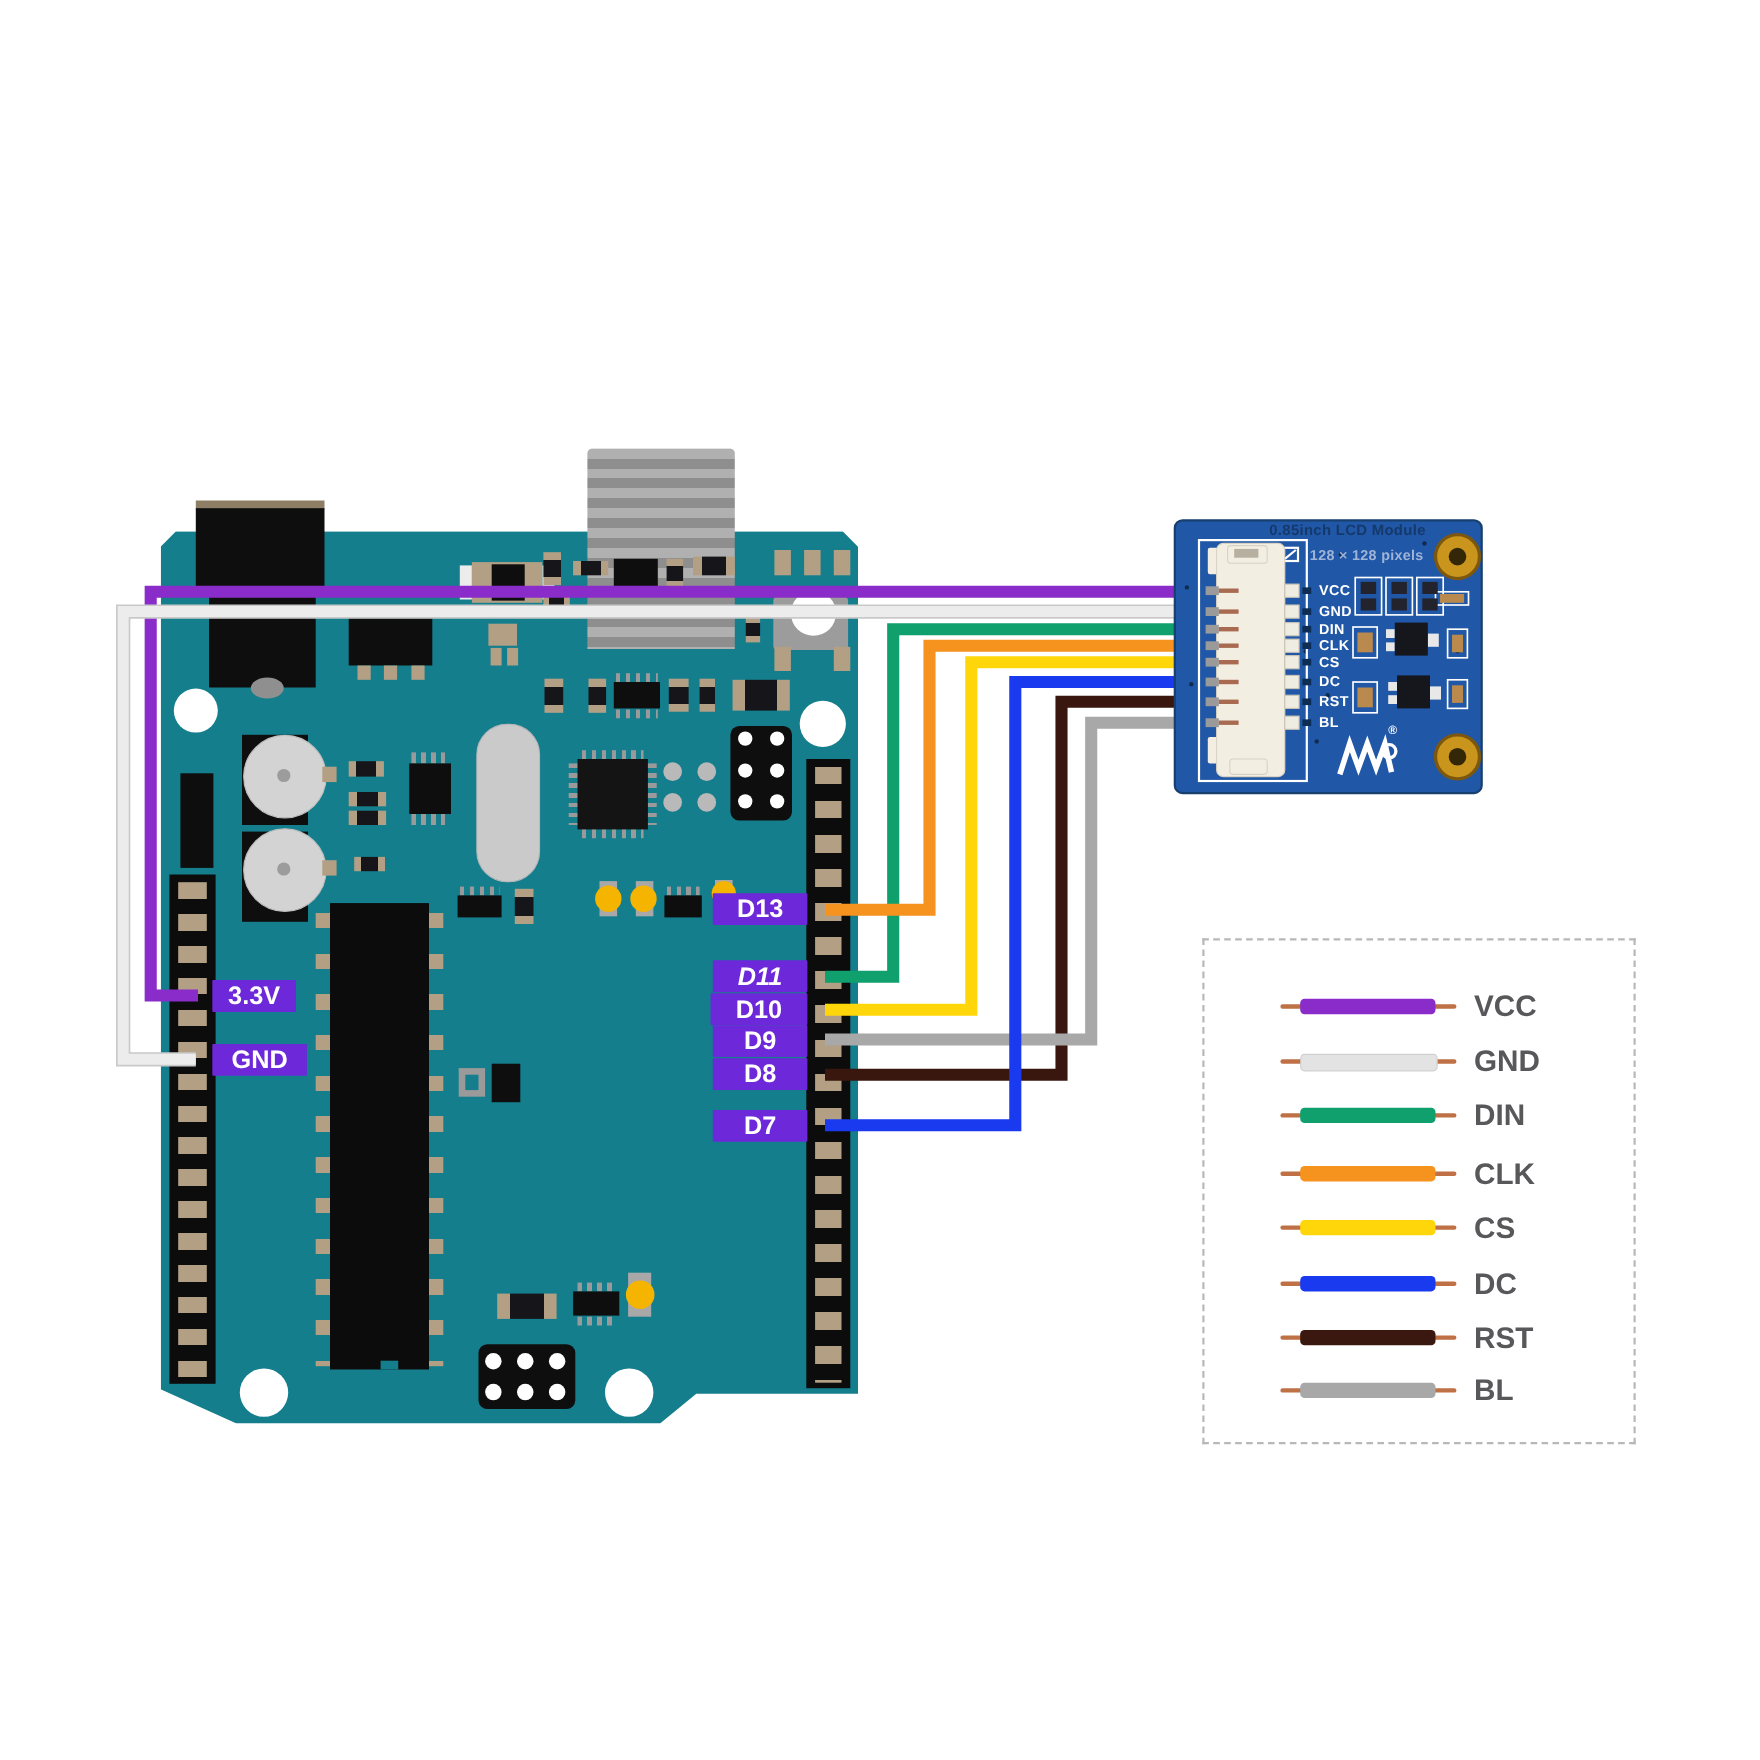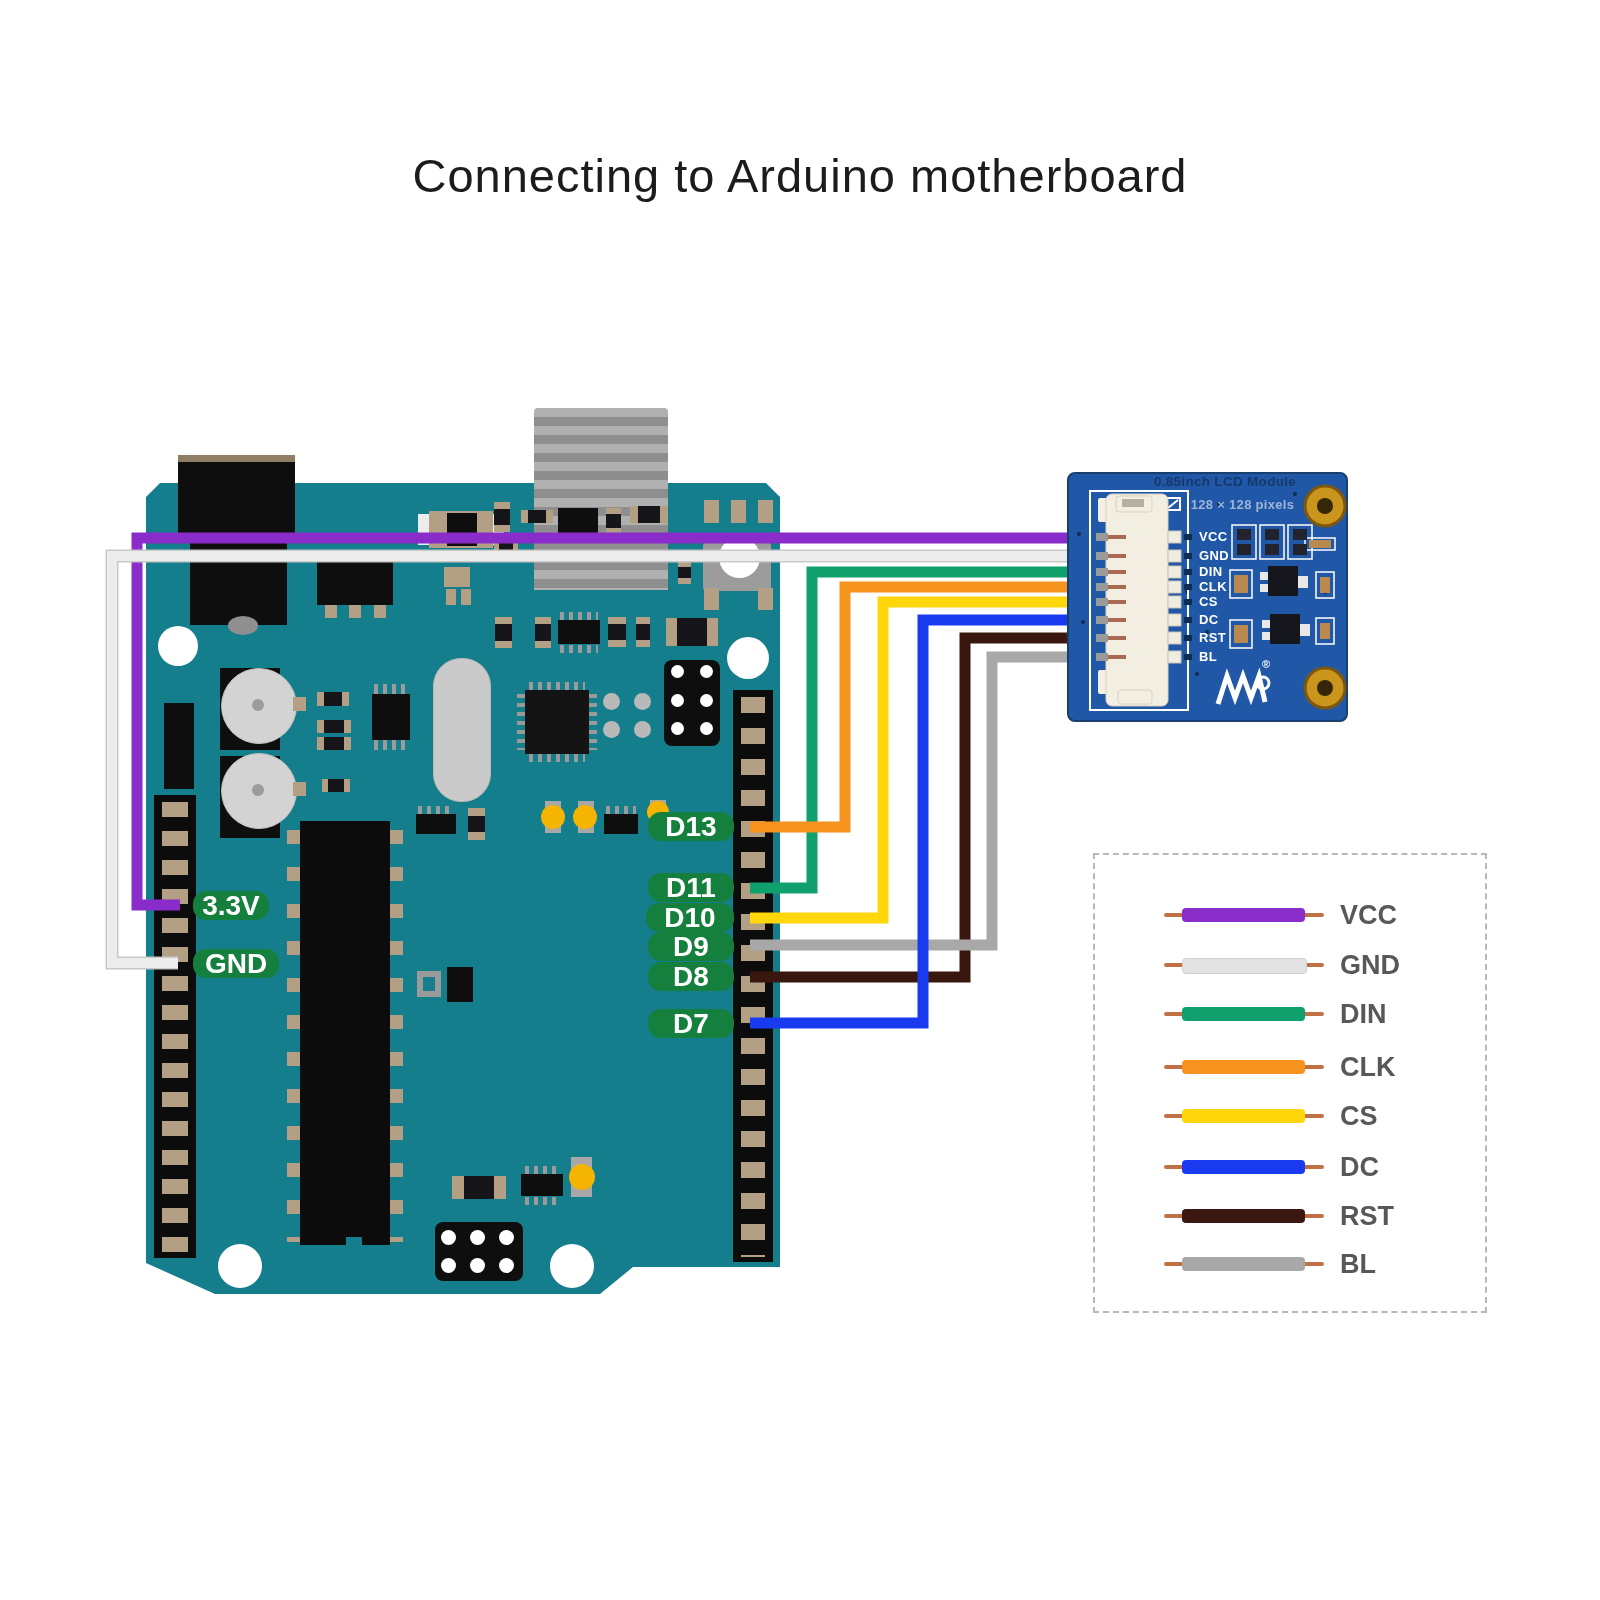--- a/index.html
+++ b/index.html
@@ -16,22 +16,22 @@
   .hole{background:#fff;border-radius:50%;}
   .smd-h{background:linear-gradient(90deg,#b3a084 0 22%,#16161a 22% 78%,#b3a084 78% 100%);}
   .smd-v{background:linear-gradient(180deg,#b3a084 0 24%,#16161a 24% 76%,#b3a084 76% 100%);}
   .pinstripe-v{background:repeating-linear-gradient(180deg,#b3a084 0 16px,transparent 16px 31px);}
   .pinstripe-v2{background:repeating-linear-gradient(180deg,#b3a084 0 15px,transparent 15px 29px);}
   .dippins{background:repeating-linear-gradient(180deg,#b3a084 0 14px,transparent 14px 37px);}
   .graypins-h{background:repeating-linear-gradient(90deg,#9a9a9a 0 4px,transparent 4px 9px);}
   .graypins-v{background:repeating-linear-gradient(180deg,#9a9a9a 0 4px,transparent 4px 9px);}
   .usb{background:repeating-linear-gradient(180deg,#b0b0b0 0 9px,#8e8e8e 9px 18px);border-radius:4px 4px 0 0;}
   .dot{border-radius:50%;}
-  .pin-label{position:absolute;background:#15803d;border-radius:13px;color:#fff;font-weight:bold;
-             font-size:28px;text-align:center;line-height:29px;height:29px;}
+  .pin-label{position:absolute;background:#6d28d9;border-radius:1px;color:#fff;font-weight:bold;
+             font-size:23px;text-align:center;line-height:29px;height:29px;}
   
   .lcd-board{position:absolute;left:1067px;top:472px;width:281px;height:250px;background:#2057a7;
              border:2px solid #17406f;border-radius:8px;box-sizing:border-box;}
   .lcd-title{position:absolute;left:1100px;top:474px;width:250px;text-align:center;
              font-size:13.5px;font-weight:bold;color:#16396b;letter-spacing:.3px;}
   .lcd-sub{position:absolute;left:1150px;top:497px;width:185px;text-align:center;
            font-size:13px;font-weight:bold;color:#9fb4d7;letter-spacing:.3px;}
   .lcd-pin{position:absolute;color:#fff;font-size:13px;font-weight:bold;letter-spacing:.4px;}
   .reg{position:absolute;color:#fff;font-size:11px;font-weight:bold;}
   
@@ -40,21 +40,20 @@
   .leg-copper{position:absolute;height:4px;width:160px;left:69px;background:#bf7044;border-radius:2px;}
   .leg-bar{position:absolute;height:14px;width:123px;left:87px;border-radius:4px;}
   .leg-label{position:absolute;left:245px;font-size:27px;font-weight:700;color:#58585b;line-height:32px;}
   svg{position:absolute;left:0;top:0;}
 </style>
 </head>
 <body>
 
 <div id="canvas">
 
-  <div class="title">Connecting to Arduino motherboard</div>
 
   <div class="board"></div>
 
   <div>
 
     <div class="abs" style="left:178px;top:455px;width:117px;height:8px;background:#8f7e66;"></div>
     <div class="abs blk" style="left:178px;top:462px;width:117px;height:75px;"></div>
     <div class="abs blk" style="left:190px;top:503px;width:97px;height:122px;"></div>
     <div class="abs" style="left:228px;top:616px;width:30px;height:19px;background:#8f8f8f;border-radius:50%;"></div>
 
@@ -191,21 +190,21 @@
     <path d="M 750 827 H 845 V 587 H 1112" fill="none" stroke-width="11" stroke="#f6921e"></path>
     <path d="M 750 918 H 883 V 602 H 1112" fill="none" stroke-width="11" stroke="#ffd60a"></path>
     <path d="M 750 977 H 965 V 638 H 1112" fill="none" stroke-width="11" stroke="#39170f"></path>
     <path d="M 750 945 H 992 V 657 H 1112" fill="none" stroke-width="11" stroke="#a8a8a8"></path>
     <path d="M 750 1023 H 923 V 620 H 1112" fill="none" stroke-width="11" stroke="#1a3af0"></path>
   </svg>
 
   <div class="pin-label" style="left:193px;top:891px;width:76px;">3.3V</div>
   <div class="pin-label" style="left:193px;top:949px;width:86px;">GND</div>
   <div class="pin-label" style="left:648px;top:812px;width:86px;">D13</div>
-  <div class="pin-label" style="left:648px;top:873px;width:86px;">D11</div>
+  <div class="pin-label" style="left:648px;top:873px;width:86px;font-style:italic;">D11</div>
   <div class="pin-label" style="left:646px;top:903px;width:88px;">D10</div>
   <div class="pin-label" style="left:648px;top:932px;width:86px;">D9</div>
   <div class="pin-label" style="left:648px;top:962px;width:86px;">D8</div>
   <div class="pin-label" style="left:648px;top:1009px;width:86px;">D7</div>
 
   <div class="lcd-board"></div>
   <svg width="281" height="250" viewBox="0 0 281 250" style="left:1067px;top:472px;">
 
     <g fill="#0f2c50">
       <circle cx="12" cy="62" r="2"></circle>

